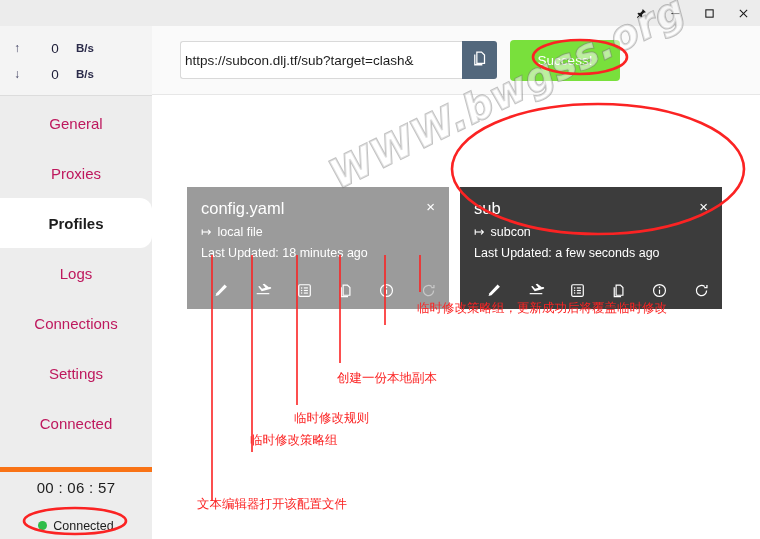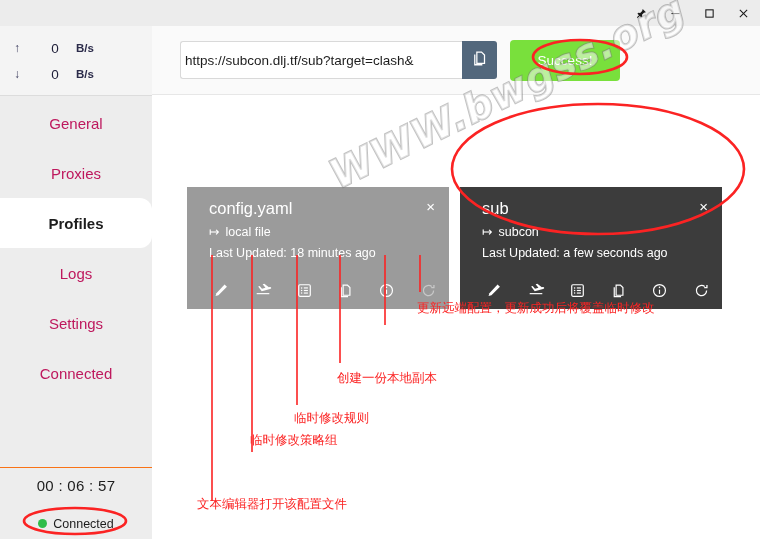--- a/index.html
+++ b/index.html
@@ -70,21 +70,21 @@
     background: #ffffff;
     border-top-right-radius: 12px;
     border-bottom-right-radius: 12px;
   }
   .nav-gap-top { border-bottom-right-radius: 12px; }
   .nav-gap-bot { border-top-right-radius: 12px; }
 
   .status-zone {
     position: absolute; left: 0; bottom: 0;
     width: 152px; height: 72px;
-    border-top: 1px solid #f97316;
+    border-top: 5px solid #f97316;
     display: flex; flex-direction: column;
     align-items: center; justify-content: center;
     gap: 23px;
   }
   .timer { font-size: 15px; color: #1d1d1d; letter-spacing: 0.3px; }
   .conn-row { display: flex; align-items: center; gap: 6px; }
   .conn-dot { width: 9px; height: 9px; border-radius: 50%; background: #2fbd4a; }
   .conn-label { font-size: 12.5px; color: #1d1d1d; }
 
   
@@ -137,21 +137,21 @@
     display: flex; align-items: center; justify-content: center;
     color: #ffffff;
     font-size: 13.5px;
   }
 
   
   .cards { position: relative; height: 444px; }
   .card {
     position: absolute;
     width: 262px; height: 122px;
-    padding: 12px 14px 0 22px;
+    padding: 12px 14px 0 14px;
     color: #ffffff;
   }
   .card.c1 { left: 35px; top: 92px; background: #9b9b9b; }
   .card.c2 { left: 308px; top: 92px; background: #3c3c3c; }
   .card-head { display: flex; align-items: flex-start; justify-content: space-between; }
   .card-title { font-size: 16.5px; font-weight: normal; line-height: 1.1; }
   .card-close { font-size: 15px; line-height: 1; color: #ffffff; }
   .card-sub {
     margin-top: 7px;
     font-size: 12.5px;
@@ -259,20 +259,23 @@
         <span>General</span>
       </div>
       <div class="nav-item nav-gap-top">
         <span>Proxies</span>
       </div>
       <div class="nav-item selected">
         <span>Profiles</span>
       </div>
       <div class="nav-item nav-gap-bot">
         <span>Logs</span>
+      </div>
+      <div class="nav-item">
+        <span>Connections</span>
       </div>
       <div class="nav-item">
         <span>Settings</span>
       </div>
       <div class="nav-item">
         <span>Connected</span>
       </div>
     </div>
 
     <div class="status-zone">
@@ -428,16 +431,16 @@
       <line x1="420" y1="255" x2="420" y2="292" stroke="#fb2323" stroke-width="1.6"></line>
       <ellipse cx="580" cy="57" rx="47" ry="17" fill="none" stroke="#fb2323" stroke-width="2.6"></ellipse>
       <ellipse cx="598" cy="169" rx="146" ry="65" fill="none" stroke="#fb2323" stroke-width="2.6"></ellipse>
       <ellipse cx="75" cy="521" rx="51" ry="13" fill="none" stroke="#fb2323" stroke-width="2.6"></ellipse>
     </svg>
   <div class="anno" id="anno-labels">
       <div class="anno-text" style="left: 197px; top: 496px;">文本编辑器打开该配置文件</div>
       <div class="anno-text" style="left: 250px; top: 432px;">临时修改策略组</div>
       <div class="anno-text" style="left: 294px; top: 410px;">临时修改规则</div>
       <div class="anno-text" style="left: 337px; top: 370px;">创建一份本地副本</div>
-      <div class="anno-text" style="left: 417px; top: 300px;">更新远端配置，更新成功后将覆盖临时修改</div>
+      <div class="anno-text" style="left: 417px; top: 300px;">临时修改策略组，更新成功后将覆盖临时修改</div>
     </div>
 
 </div>
 
 </body></html>

